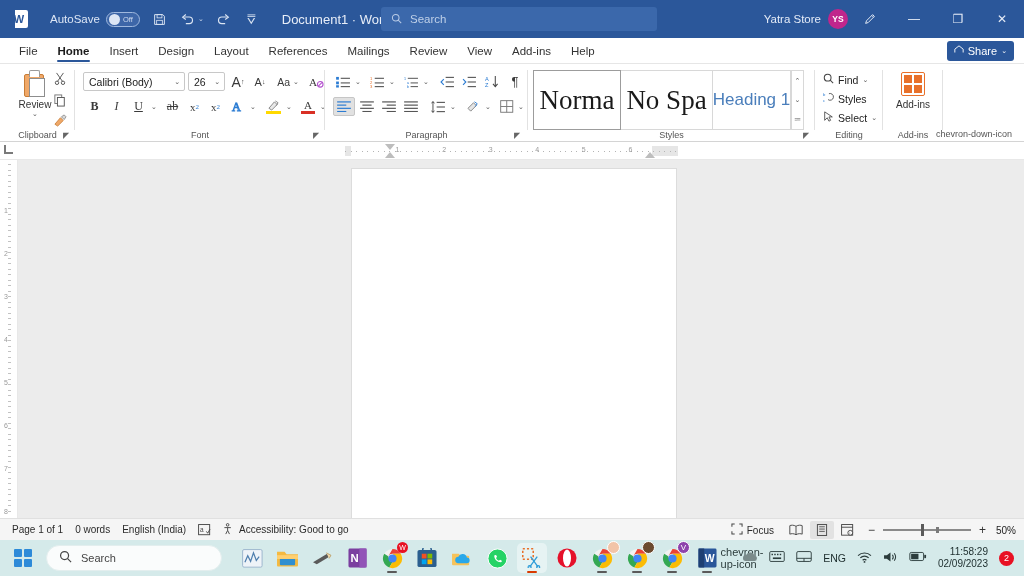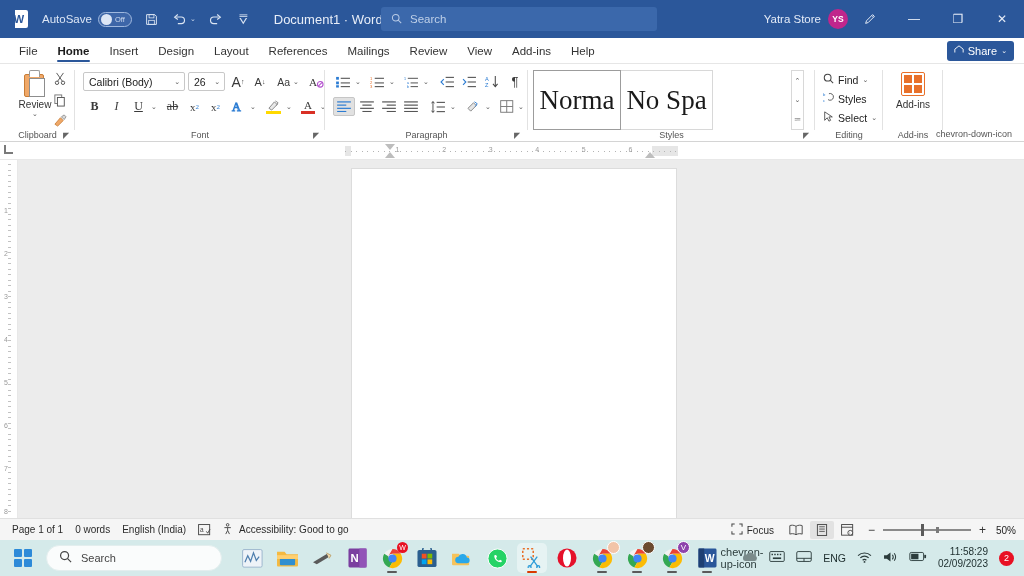--- a/index.html
+++ b/index.html
@@ -19,21 +19,21 @@
   .tb-word-icon {
     width: 18px; height: 18px; margin-left: 10px; border-radius: 2px;
     background: #fff; color: #2b579a; font-size: 11px; font-weight: bold;
     display: flex; align-items: center; justify-content: center;
     position: relative;
   }
   .tb-word-icon::before {
     content: ""; position: absolute; left: 0; top: 0; bottom: 0; width: 5px;
     background: #2b579a;
   }
-  .tb-label { color: #dce6f5; font-size: 11.5px; margin-left: 14px; }
+  .tb-label { color: #dce6f5; font-size: 11.5px; margin-left: 22px; }
   .toggle {
     width: 34px; height: 15px; border-radius: 8px;
     border: 1px solid #9fb8de; background: #3d66a8; margin-left: 6px;
     position: relative; display: flex; align-items: center;
   }
   .toggle .knob {
     width: 11px; height: 11px; border-radius: 50%; background: #dce6f5;
     margin-left: 2px;
   }
   .toggle .off { color: #cfdcef; font-size: 7.5px; margin-left: 3px; }
@@ -613,20 +613,23 @@
       <div class="launcher" style="left:189px;">◤</div>
       <div class="gsep" style="left:202px;"></div>
     </div>
 
     <div class="rgroup" style="left:528px;width:287px;">
       <div class="stylebox sel" style="left:5px;width:88px;">
         <span class="st-txt">Norma</span>
       </div>
       <div class="stylebox" style="left:93px;width:92px;border-left:none;">
         <span class="st-txt">No Spa</span>
+      </div>
+      <div class="stylebox" style="left:185px;width:78px;border-left:none;">
+        <span class="st-txt h1">Heading 1</span>
       </div>
       <div class="style-scroll" style="left:263px;">
         <span>⌃</span>
         <span>⌄</span>
         <span>⩴</span>
       </div>
       <div class="glabel">Styles</div>
       <div class="launcher" style="left:275px;">◤</div>
       <div class="gsep" style="left:286px;"></div>
     </div>

